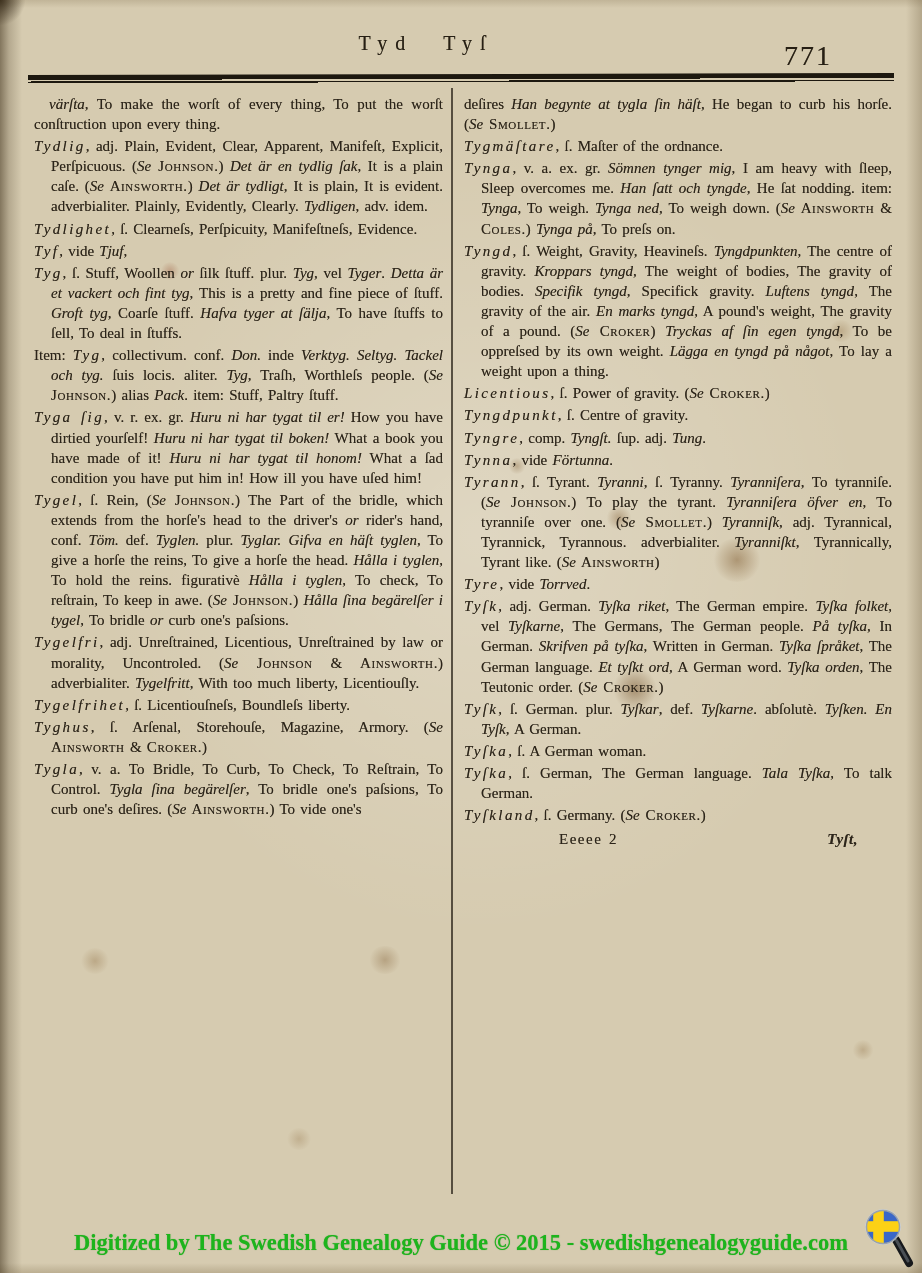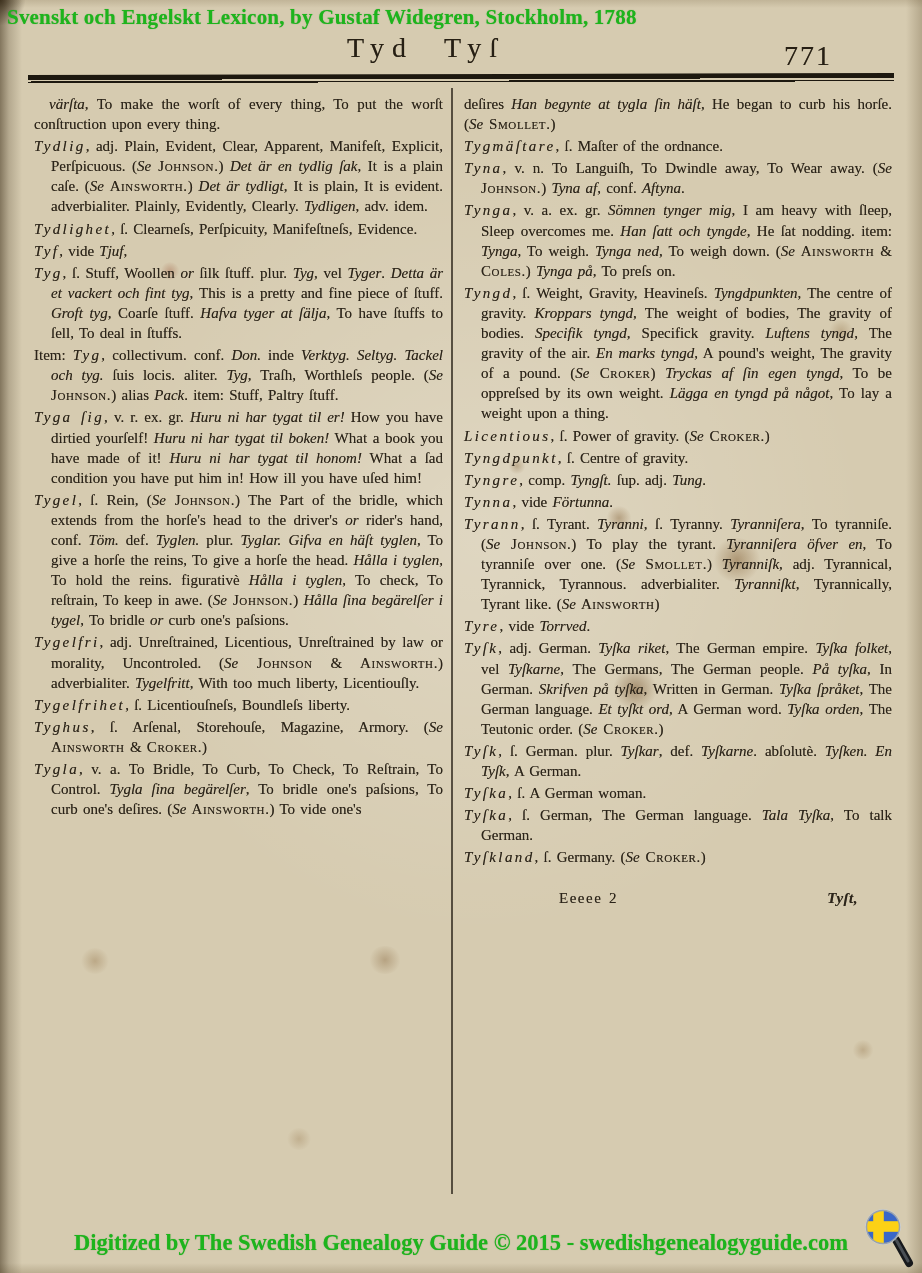--- a/index.html
+++ b/index.html
@@ -19,21 +19,21 @@
   }
   .stain{position:absolute;border-radius:50%;pointer-events:none;}
   .top-credit{
     position:absolute;top:5px;left:7px;width:740px;
     font-size:21px;font-weight:bold;color:#1db41c;letter-spacing:0.2px;
     text-shadow:0 0 1px rgba(20,140,20,0.5);
   }
   .running-head{
     position:absolute;top:32px;left:0;width:852px;
     display:flex;justify-content:center;gap:30px;
-    font-size:28px;color:#261f14;
+    font-size:20px;color:#261f14;
   }
   .running-head span{letter-spacing:8px;}
   .page-number{
     position:absolute;top:40px;left:784px;font-size:28px;letter-spacing:2px;color:#261f14;
   }
   .head-rule{
     position:absolute;top:74px;left:28px;width:866px;height:9px;
     background:linear-gradient(180deg,#1d180f 0 5px,rgba(0,0,0,0) 5px 6.6px,#1d180f 6.6px 8.2px,rgba(0,0,0,0) 8.2px);
     transform:rotate(-0.12deg);
   }
@@ -49,21 +49,21 @@
   .col-left{left:34px;width:409px;}
   .col-right{left:464px;width:428px;}
   .entry{margin:2px 0;}
   .entry.hang{padding-left:17px;text-indent:-17px;}
   .entry.firstindent{text-indent:15px;}
   .entry.flush{}
   .hw{font-style:italic;letter-spacing:2.4px;}
   .it{font-style:italic;}
   .rm{}
   .sc{font-variant:small-caps;letter-spacing:0.6px;}
-  .sig-row{display:flex;margin-top:21px;align-items:baseline;}
+  .sig-row{display:flex;margin-top:4px;align-items:baseline;}
   .sig-mark{margin-left:95px;letter-spacing:1.5px;}
   .catchword{margin-left:auto;margin-right:34px;font-style:italic;font-weight:bold;letter-spacing:0.5px;}
   .bottom-credit{
     position:absolute;top:1230px;left:0;width:100%;text-align:center;
     font-size:22.5px;font-weight:bold;color:#1db41c;
     text-shadow:0 0 1px rgba(20,140,20,0.5);
   }
   .flag-icon{position:absolute;left:860px;top:1204px;}
 </style>
 </head>
@@ -75,21 +75,20 @@
   <div class="stain" style="left:612px;top:668px;width:46px;height:42px;background:radial-gradient(circle, rgba(100,62,22,0.45), rgba(100,62,22,0) 70%);"></div>
   <div class="stain" style="left:606px;top:506px;width:26px;height:24px;background:radial-gradient(circle, rgba(112,72,26,0.35), rgba(112,72,26,0) 70%);"></div>
   <div class="stain" style="left:508px;top:458px;width:18px;height:16px;background:radial-gradient(circle, rgba(112,72,26,0.30), rgba(112,72,26,0) 70%);"></div>
   <div class="stain" style="left:828px;top:320px;width:26px;height:22px;background:radial-gradient(circle, rgba(120,80,30,0.25), rgba(120,80,30,0) 70%);"></div>
   <div class="stain" style="left:80px;top:948px;width:30px;height:26px;background:radial-gradient(circle, rgba(120,80,30,0.28), rgba(120,80,30,0) 70%);"></div>
   <div class="stain" style="left:368px;top:946px;width:34px;height:28px;background:radial-gradient(circle, rgba(110,70,25,0.30), rgba(110,70,25,0) 70%);"></div>
   <div class="stain" style="left:286px;top:1128px;width:26px;height:22px;background:radial-gradient(circle, rgba(120,80,30,0.22), rgba(120,80,30,0) 70%);"></div>
   <div class="stain" style="left:160px;top:262px;width:20px;height:18px;background:radial-gradient(circle, rgba(140,60,30,0.30), rgba(140,60,30,0) 70%);"></div>
   <div class="stain" style="left:852px;top:1040px;width:22px;height:20px;background:radial-gradient(circle, rgba(120,80,30,0.25), rgba(120,80,30,0) 70%);"></div>
 
-  <div class="top-credit">Svenskt och Engelskt Lexicon, by Gustaf Widegren, Stockholm, 1788</div>
 
   <div class="running-head">
     <span>Tyd</span>
     <span>Tyſ</span>
   </div>
   <div class="page-number">771</div>
 
   <div class="head-rule"></div>
 
   <div class="col-divider"></div>
@@ -104,21 +103,20 @@
       <p class="entry hang"><span class="hw">Tyga ſig</span><span class="rm">, v. r. ex. gr. </span><span class="it">Huru ni har tygat til er!</span><span class="rm"> How you have dirtied yourſelf! </span><span class="it">Huru ni har tygat til boken!</span><span class="rm"> What a book you have made of it! </span><span class="it">Huru ni har tygat til honom!</span><span class="rm"> What a ſad condition you have put him in! How ill you have uſed him!</span></p>
       <p class="entry hang"><span class="hw">Tygel</span><span class="rm">, ſ. Rein, (</span><span class="it">Se</span><span class="sc"> Johnson.</span><span class="rm">) The Part of the bridle, which extends from the horſe's head to the driver's </span><span class="it">or</span><span class="rm"> rider's hand, conf. </span><span class="it">Töm.</span><span class="rm"> def. </span><span class="it">Tyglen.</span><span class="rm"> plur. </span><span class="it">Tyglar.</span><span class="rm"> </span><span class="it">Gifva en häſt tyglen</span><span class="rm">, To give a horſe the reins, To give a horſe the head. </span><span class="it">Hålla i tyglen</span><span class="rm">, To hold the reins. figurativè </span><span class="it">Hålla i tyglen</span><span class="rm">, To check, To reſtrain, To keep in awe. (</span><span class="it">Se</span><span class="sc"> Johnson.</span><span class="rm">) </span><span class="it">Hålla ſina begärelſer i tygel</span><span class="rm">, To bridle </span><span class="it">or</span><span class="rm"> curb one's paſsions.</span></p>
       <p class="entry hang"><span class="hw">Tygelfri</span><span class="rm">, adj. Unreſtrained, Licentious, Unreſtrained by law or morality, Uncontroled. (</span><span class="it">Se</span><span class="sc"> Johnson</span><span class="rm"> &amp; </span><span class="sc">Ainsworth.</span><span class="rm">) adverbialiter. </span><span class="it">Tygelfritt</span><span class="rm">, With too much liberty, Licentiouſly.</span></p>
       <p class="entry hang"><span class="hw">Tygelfrihet</span><span class="rm">, ſ. Licentiouſneſs, Boundleſs liberty.</span></p>
       <p class="entry hang"><span class="hw">Tyghus</span><span class="rm">, ſ. Arſenal, Storehouſe, Magazine, Armory. (</span><span class="it">Se</span><span class="sc"> Ainsworth</span><span class="rm"> &amp; </span><span class="sc">Croker.</span><span class="rm">)</span></p>
       <p class="entry hang"><span class="hw">Tygla</span><span class="rm">, v. a. To Bridle, To Curb, To Check, To Reſtrain, To Control. </span><span class="it">Tygla ſina begärelſer</span><span class="rm">, To bridle one's paſsions, To curb one's deſires. (</span><span class="it">Se</span><span class="sc"> Ainsworth.</span><span class="rm">) To vide one's</span></p>
     </div>
   <div class="col col-right">
       <p class="entry flush"><span class="rm">deſires </span><span class="it">Han begynte at tygla ſin häſt</span><span class="rm">, He began to curb his horſe. (</span><span class="it">Se</span><span class="sc"> Smollet.</span><span class="rm">)</span></p>
       <p class="entry hang"><span class="hw">Tygmäſtare</span><span class="rm">, ſ. Maſter of the ordnance.</span></p>
-      <p class="entry hang"><span class="hw">Tyna</span><span class="rm">, v. n. To Languiſh, To Dwindle away, To Wear away. (</span><span class="it">Se</span><span class="sc"> Johnson.</span><span class="rm">) </span><span class="it">Tyna af</span><span class="rm">, conf. </span><span class="it">Aftyna</span><span class="rm">.</span></p>
       <p class="entry hang"><span class="hw">Tynga</span><span class="rm">, v. a. ex. gr. </span><span class="it">Sömnen tynger mig</span><span class="rm">, I am heavy with ſleep, Sleep overcomes me. </span><span class="it">Han ſatt och tyngde</span><span class="rm">, He ſat nodding. item: </span><span class="it">Tynga</span><span class="rm">, To weigh. </span><span class="it">Tynga ned</span><span class="rm">, To weigh down. (</span><span class="it">Se</span><span class="sc"> Ainsworth</span><span class="rm"> &amp; </span><span class="sc">Coles.</span><span class="rm">) </span><span class="it">Tynga på</span><span class="rm">, To preſs on.</span></p>
       <p class="entry hang"><span class="hw">Tyngd</span><span class="rm">, ſ. Weight, Gravity, Heavineſs. </span><span class="it">Tyngdpunkten</span><span class="rm">, The centre of gravity. </span><span class="it">Kroppars tyngd</span><span class="rm">, The weight of bodies, The gravity of bodies. </span><span class="it">Specifik tyngd</span><span class="rm">, Specifick gravity. </span><span class="it">Luftens tyngd</span><span class="rm">, The gravity of the air. </span><span class="it">En marks tyngd</span><span class="rm">, A pound's weight, The gravity of a pound. (</span><span class="it">Se</span><span class="sc"> Croker</span><span class="rm">) </span><span class="it">Tryckas af ſin egen tyngd</span><span class="rm">, To be oppreſsed by its own weight. </span><span class="it">Lägga en tyngd på något</span><span class="rm">, To lay a weight upon a thing.</span></p>
       <p class="entry hang"><span class="hw">Licentious</span><span class="rm">, ſ. Power of gravity. (</span><span class="it">Se</span><span class="sc"> Croker.</span><span class="rm">)</span></p>
       <p class="entry hang"><span class="hw">Tyngdpunkt</span><span class="rm">, ſ. Centre of gravity.</span></p>
       <p class="entry hang"><span class="hw">Tyngre</span><span class="rm">, comp. </span><span class="it">Tyngſt.</span><span class="rm"> ſup. adj. </span><span class="it">Tung</span><span class="rm">.</span></p>
       <p class="entry hang"><span class="hw">Tynna</span><span class="rm">, vide </span><span class="it">Förtunna</span><span class="rm">.</span></p>
       <p class="entry hang"><span class="hw">Tyrann</span><span class="rm">, ſ. Tyrant. </span><span class="it">Tyranni</span><span class="rm">, ſ. Tyranny. </span><span class="it">Tyranniſera</span><span class="rm">, To tyranniſe. (</span><span class="it">Se</span><span class="sc"> Johnson.</span><span class="rm">) To play the tyrant. </span><span class="it">Tyranniſera öfver en</span><span class="rm">, To tyranniſe over one. (</span><span class="it">Se</span><span class="sc"> Smollet.</span><span class="rm">) </span><span class="it">Tyranniſk</span><span class="rm">, adj. Tyrannical, Tyrannick, Tyrannous. adverbialiter. </span><span class="it">Tyranniſkt</span><span class="rm">, Tyrannically, Tyrant like. (</span><span class="it">Se</span><span class="sc"> Ainsworth</span><span class="rm">)</span></p>
       <p class="entry hang"><span class="hw">Tyre</span><span class="rm">, vide </span><span class="it">Torrved</span><span class="rm">.</span></p>
       <p class="entry hang"><span class="hw">Tyſk</span><span class="rm">, adj. German. </span><span class="it">Tyſka riket</span><span class="rm">, The German empire. </span><span class="it">Tyſka folket</span><span class="rm">, vel </span><span class="it">Tyſkarne</span><span class="rm">, The Germans, The German people. </span><span class="it">På tyſka</span><span class="rm">, In German. </span><span class="it">Skrifven på tyſka</span><span class="rm">, Written in German. </span><span class="it">Tyſka ſpråket</span><span class="rm">, The German language. </span><span class="it">Et tyſkt ord</span><span class="rm">, A German word. </span><span class="it">Tyſka orden</span><span class="rm">, The Teutonic order. (</span><span class="it">Se</span><span class="sc"> Croker.</span><span class="rm">)</span></p>
       <p class="entry hang"><span class="hw">Tyſk</span><span class="rm">, ſ. German. plur. </span><span class="it">Tyſkar</span><span class="rm">, def. </span><span class="it">Tyſkarne</span><span class="rm">. abſolutè. </span><span class="it">Tyſken.</span><span class="rm"> </span><span class="it">En Tyſk</span><span class="rm">, A German.</span></p>

